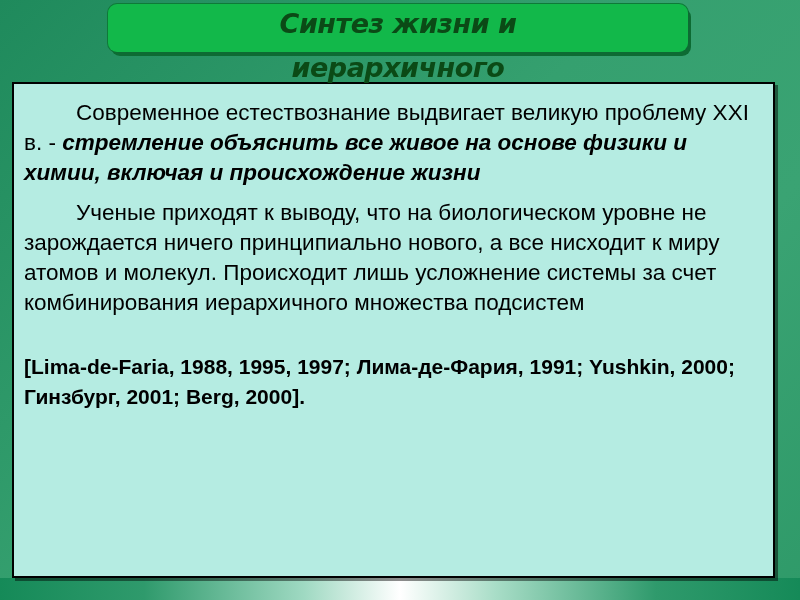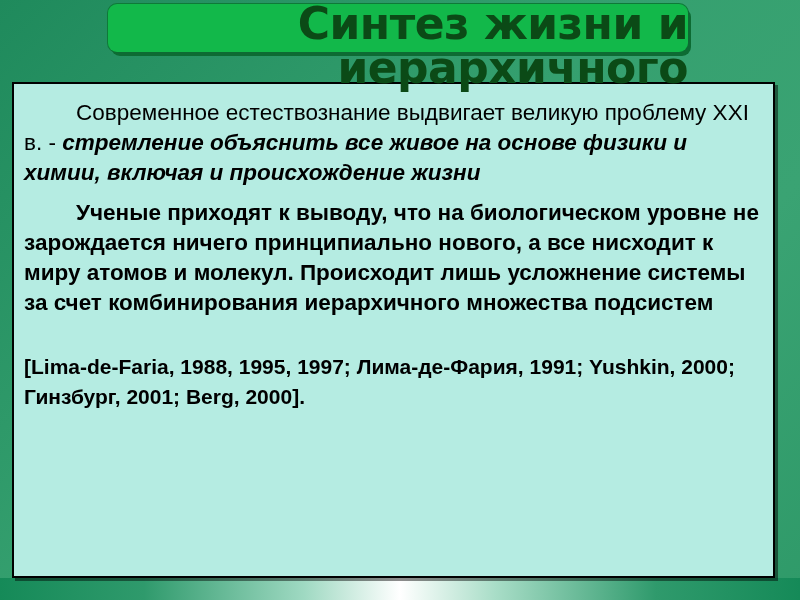--- a/index.html
+++ b/index.html
@@ -50,24 +50,25 @@
     box-shadow: 3px 4px 0 #0d6b33, 0 0 0 1px #0e7a38;
     z-index: 3;
   }
 
   #title-text {
     position: absolute;
     left: 108px;
     top: 2px;
     width: 580px;
     z-index: 4;
-    text-align: right;
+    text-align: center;
     font-family: "DejaVu Sans", sans-serif;
     font-weight: bold;
-    font-size: 44px;
+    font-style: italic;
+    font-size: 27px;
     line-height: 44px;
     color: #0b4a16;
     letter-spacing: -0.5px;
     pointer-events: none;
   }
 
   
   #content-box {
     position: absolute;
     left: 12px;
@@ -102,21 +103,21 @@
   .para-1 {
     font-weight: normal;
   }
   .para-1 .emph {
     font-weight: bold;
     font-style: italic;
     text-align: right;
   }
 
   .para-2 {
-    font-weight: bold;
+    font-weight: normal;
     margin-top: 10px;
     margin-bottom: 0;
   }
 
   .citation {
     margin: 34px 0 0 0;
     font-family: "Liberation Sans", sans-serif;
     font-weight: bold;
     font-size: 21px;
     line-height: 30px;

